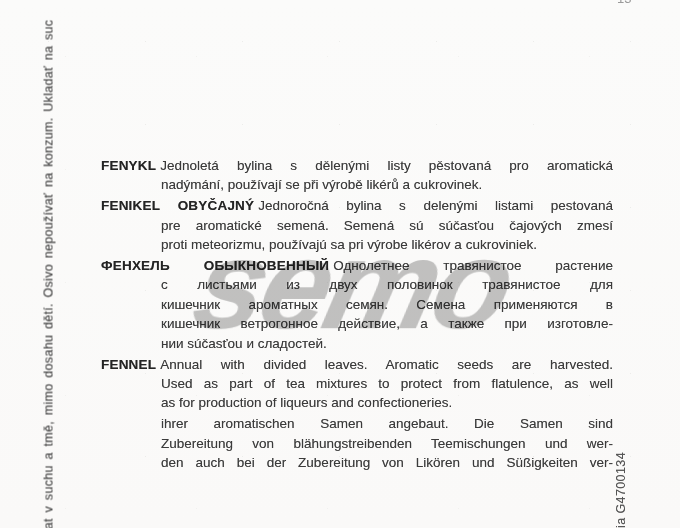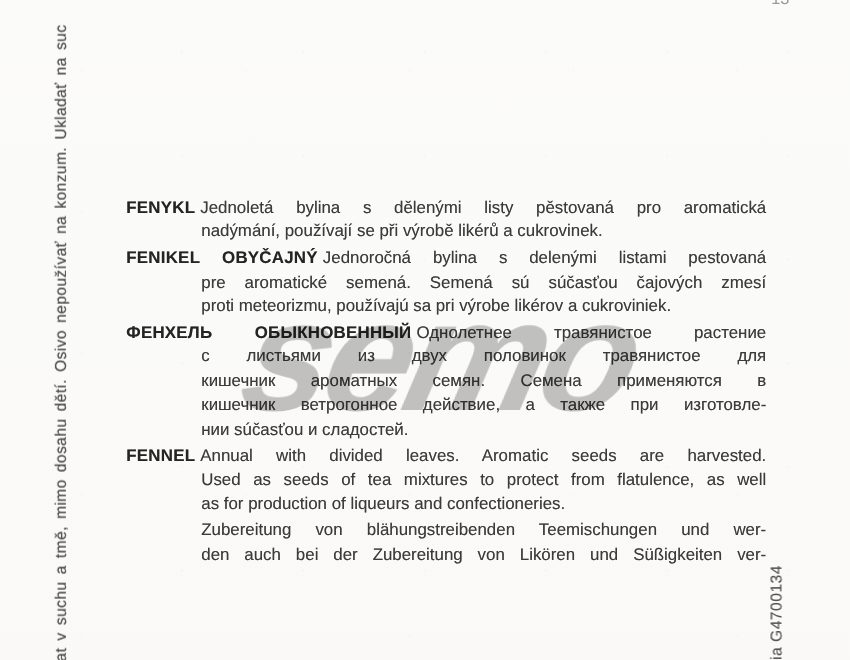--- a/index.html
+++ b/index.html
@@ -93,23 +93,24 @@
     <div class="para">
       <div class="line j"><span class="lbl">ФЕНХЕЛЬ ОБЫКНОВЕННЫЙ</span><span>Однолетнее травянистое растение</span></div>
       <div class="line j ind">с листьями из двух половинок травянистое для</div>
       <div class="line j ind">кишечник ароматных семян. Семена применяются в</div>
       <div class="line j ind">кишечник ветрогонное действие, а также при изготовле-</div>
       <div class="line ind">нии súčasťou и сладостей.</div>
     </div>
 
     <div class="para">
       <div class="line j"><span class="lbl">FENNEL</span><span>Annual with divided leaves. Aromatic seeds are harvested.</span></div>
-      <div class="line j ind">Used as seeds of tea mixtures to protect from flatulence, as well</div>
+      <div class="line j ind">Used as part of tea mixtures to protect from flatulence, as well</div>
       <div class="line ind">as for production of liqueurs and confectioneries.</div>
     </div>
 
     <div class="para">
+      <div class="line j ind">ihrer aromatischen Samen angebaut. Die Samen sind</div>
       <div class="line j ind">Zubereitung von blähungstreibenden Teemischungen und wer-</div>
       <div class="line j ind">den auch bei der Zubereitung von Likören und Süßigkeiten ver-</div>
     </div>
 
   </div>
 </div>
 
 </body></html>

